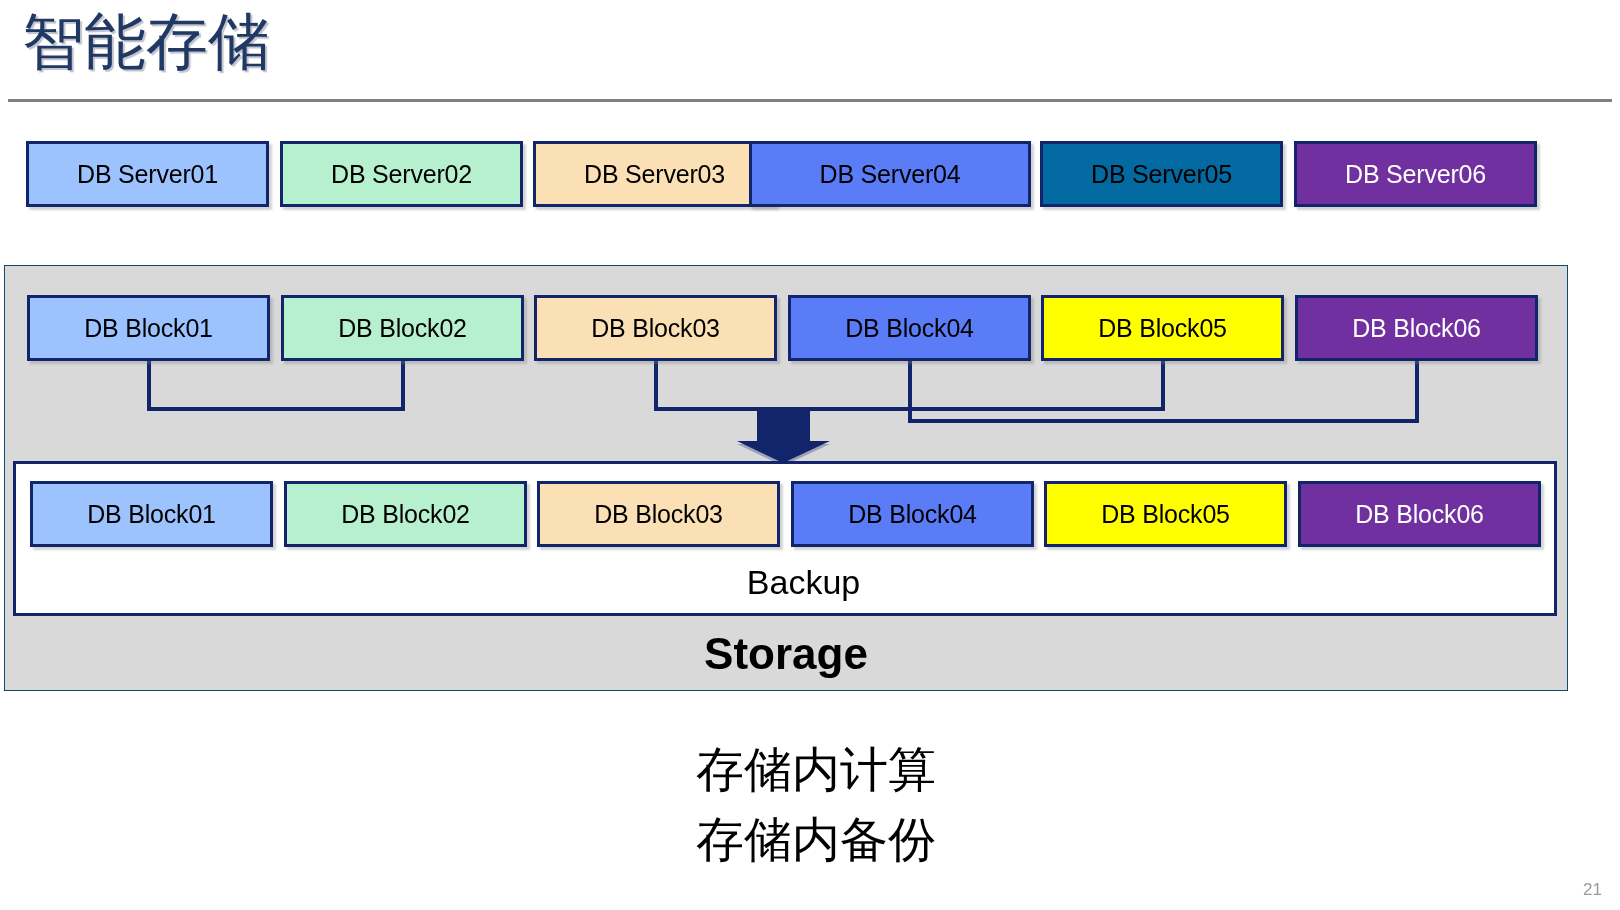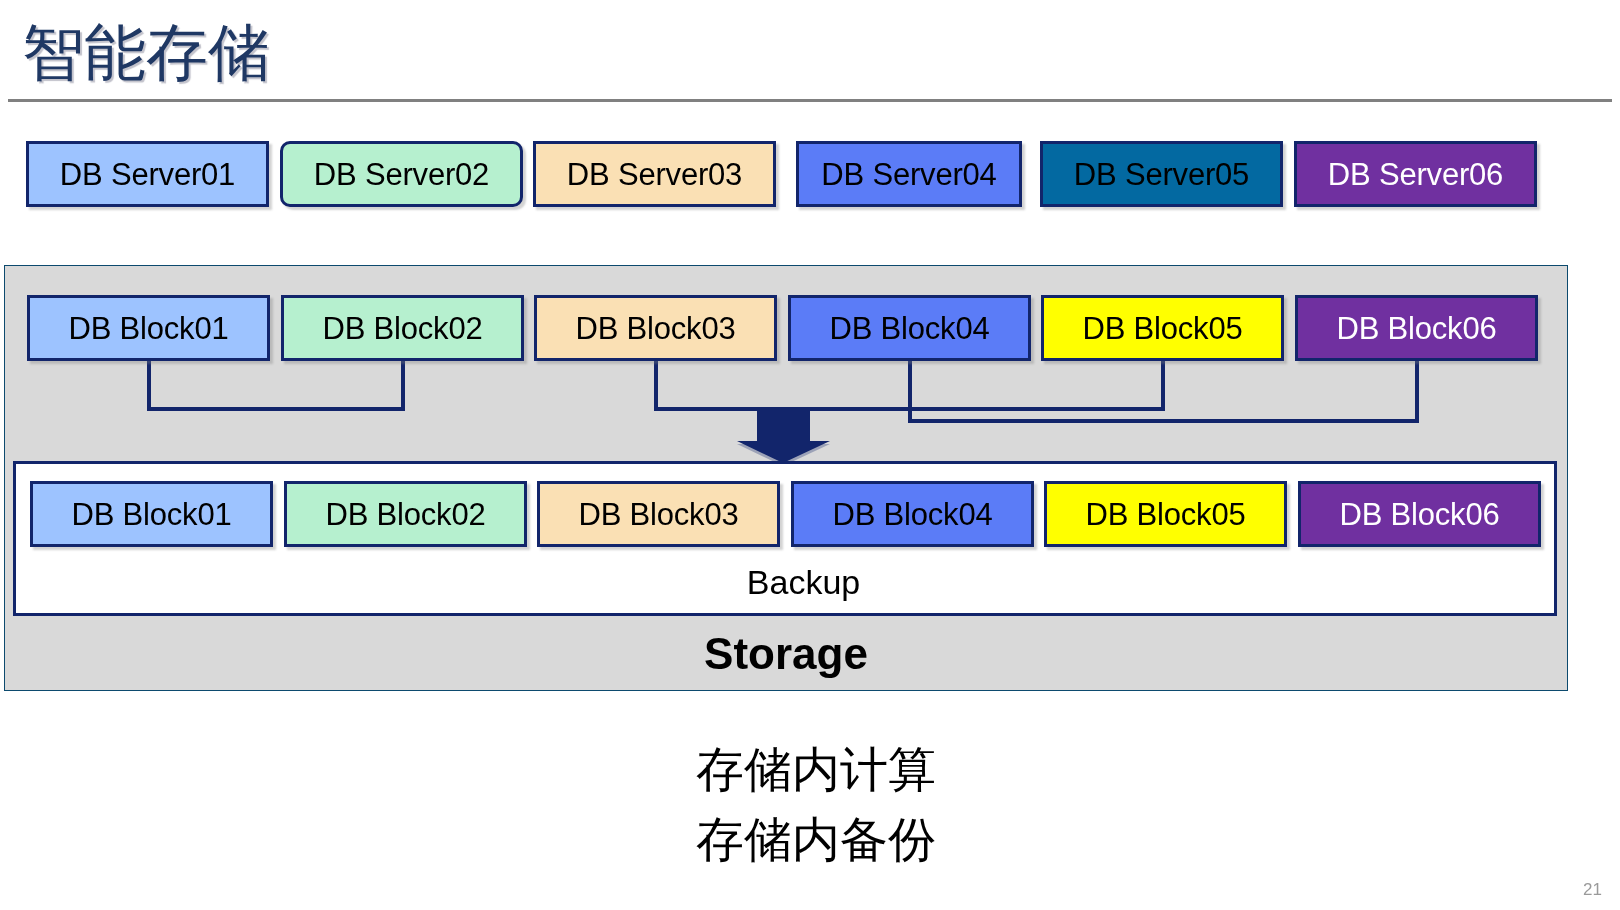--- a/index.html
+++ b/index.html
@@ -13,21 +13,21 @@
     position: relative;
     overflow: hidden;
     font-family: "Liberation Sans", sans-serif;
     -webkit-font-smoothing: antialiased;
   }
 
   
   #slide-title {
     position: absolute;
     left: 22px;
-    top: 14px;
+    top: 3px;
     font-size: 62px;
     line-height: 1.25;
     font-weight: 400;
     color: #1F3864;
     text-shadow: 2px 2px 1px rgba(120,120,140,0.45);
     letter-spacing: 0px;
     white-space: nowrap;
   }
   #title-rule {
     position: absolute;
@@ -39,34 +39,34 @@
   }
 
   
   .node {
     position: absolute;
     box-sizing: border-box;
     border: 3px solid #12256B;
     display: flex;
     align-items: center;
     justify-content: center;
-    font-size: 31px;
+    font-size: 25px;
     line-height: 1;
     color: #000000;
     white-space: nowrap;
     letter-spacing: -0.2px;
   }
   .node.light   { box-shadow: 3px 3px 2px rgba(130,130,130,0.35); }
 
   
   .srv { top: 141px; height: 66px; }
   .srv.c0 { left: 26px;   width: 243px; }
   .srv.c1 { left: 280px;  width: 243px; }
   .srv.c2 { left: 533px;  width: 243px; }
-  .srv.c3 { left: 796px;  width: 226px; }
+  .srv.c3 { left: 749px;  width: 282px; }
   .srv.c4 { left: 1040px; width: 243px; }
   .srv.c5 { left: 1294px; width: 243px; text-align: center; }
 
   
   #storage-container {
     position: absolute;
     left: 4px;
     top: 265px;
     width: 1564px;
     height: 426px;
@@ -153,21 +153,21 @@
 </head>
 <body>
 
 <div id="slide-title">智能存储</div>
 <div id="title-rule"></div>
 
 <div id="server-row">
   <div class="node light srv c0" style="background:#9DC3FF;color:#000000;">
     <span>DB Server01</span>
   </div>
-  <div class="node light srv c1" style="background:#B6F0CF;color:#000000;border-radius:10px;">
+  <div class="node light srv c1" style="background:#B6F0CF;color:#000000;">
     <span>DB Server02</span>
   </div>
   <div class="node light srv c2" style="background:#FAE0B4;color:#000000;">
     <span>DB Server03</span>
   </div>
   <div class="node light srv c3" style="background:#5B7CF7;color:#000000;">
     <span>DB Server04</span>
   </div>
   <div class="node light srv c4" style="background:#0369a1;color:#000000;">
     <span>DB Server05</span>

